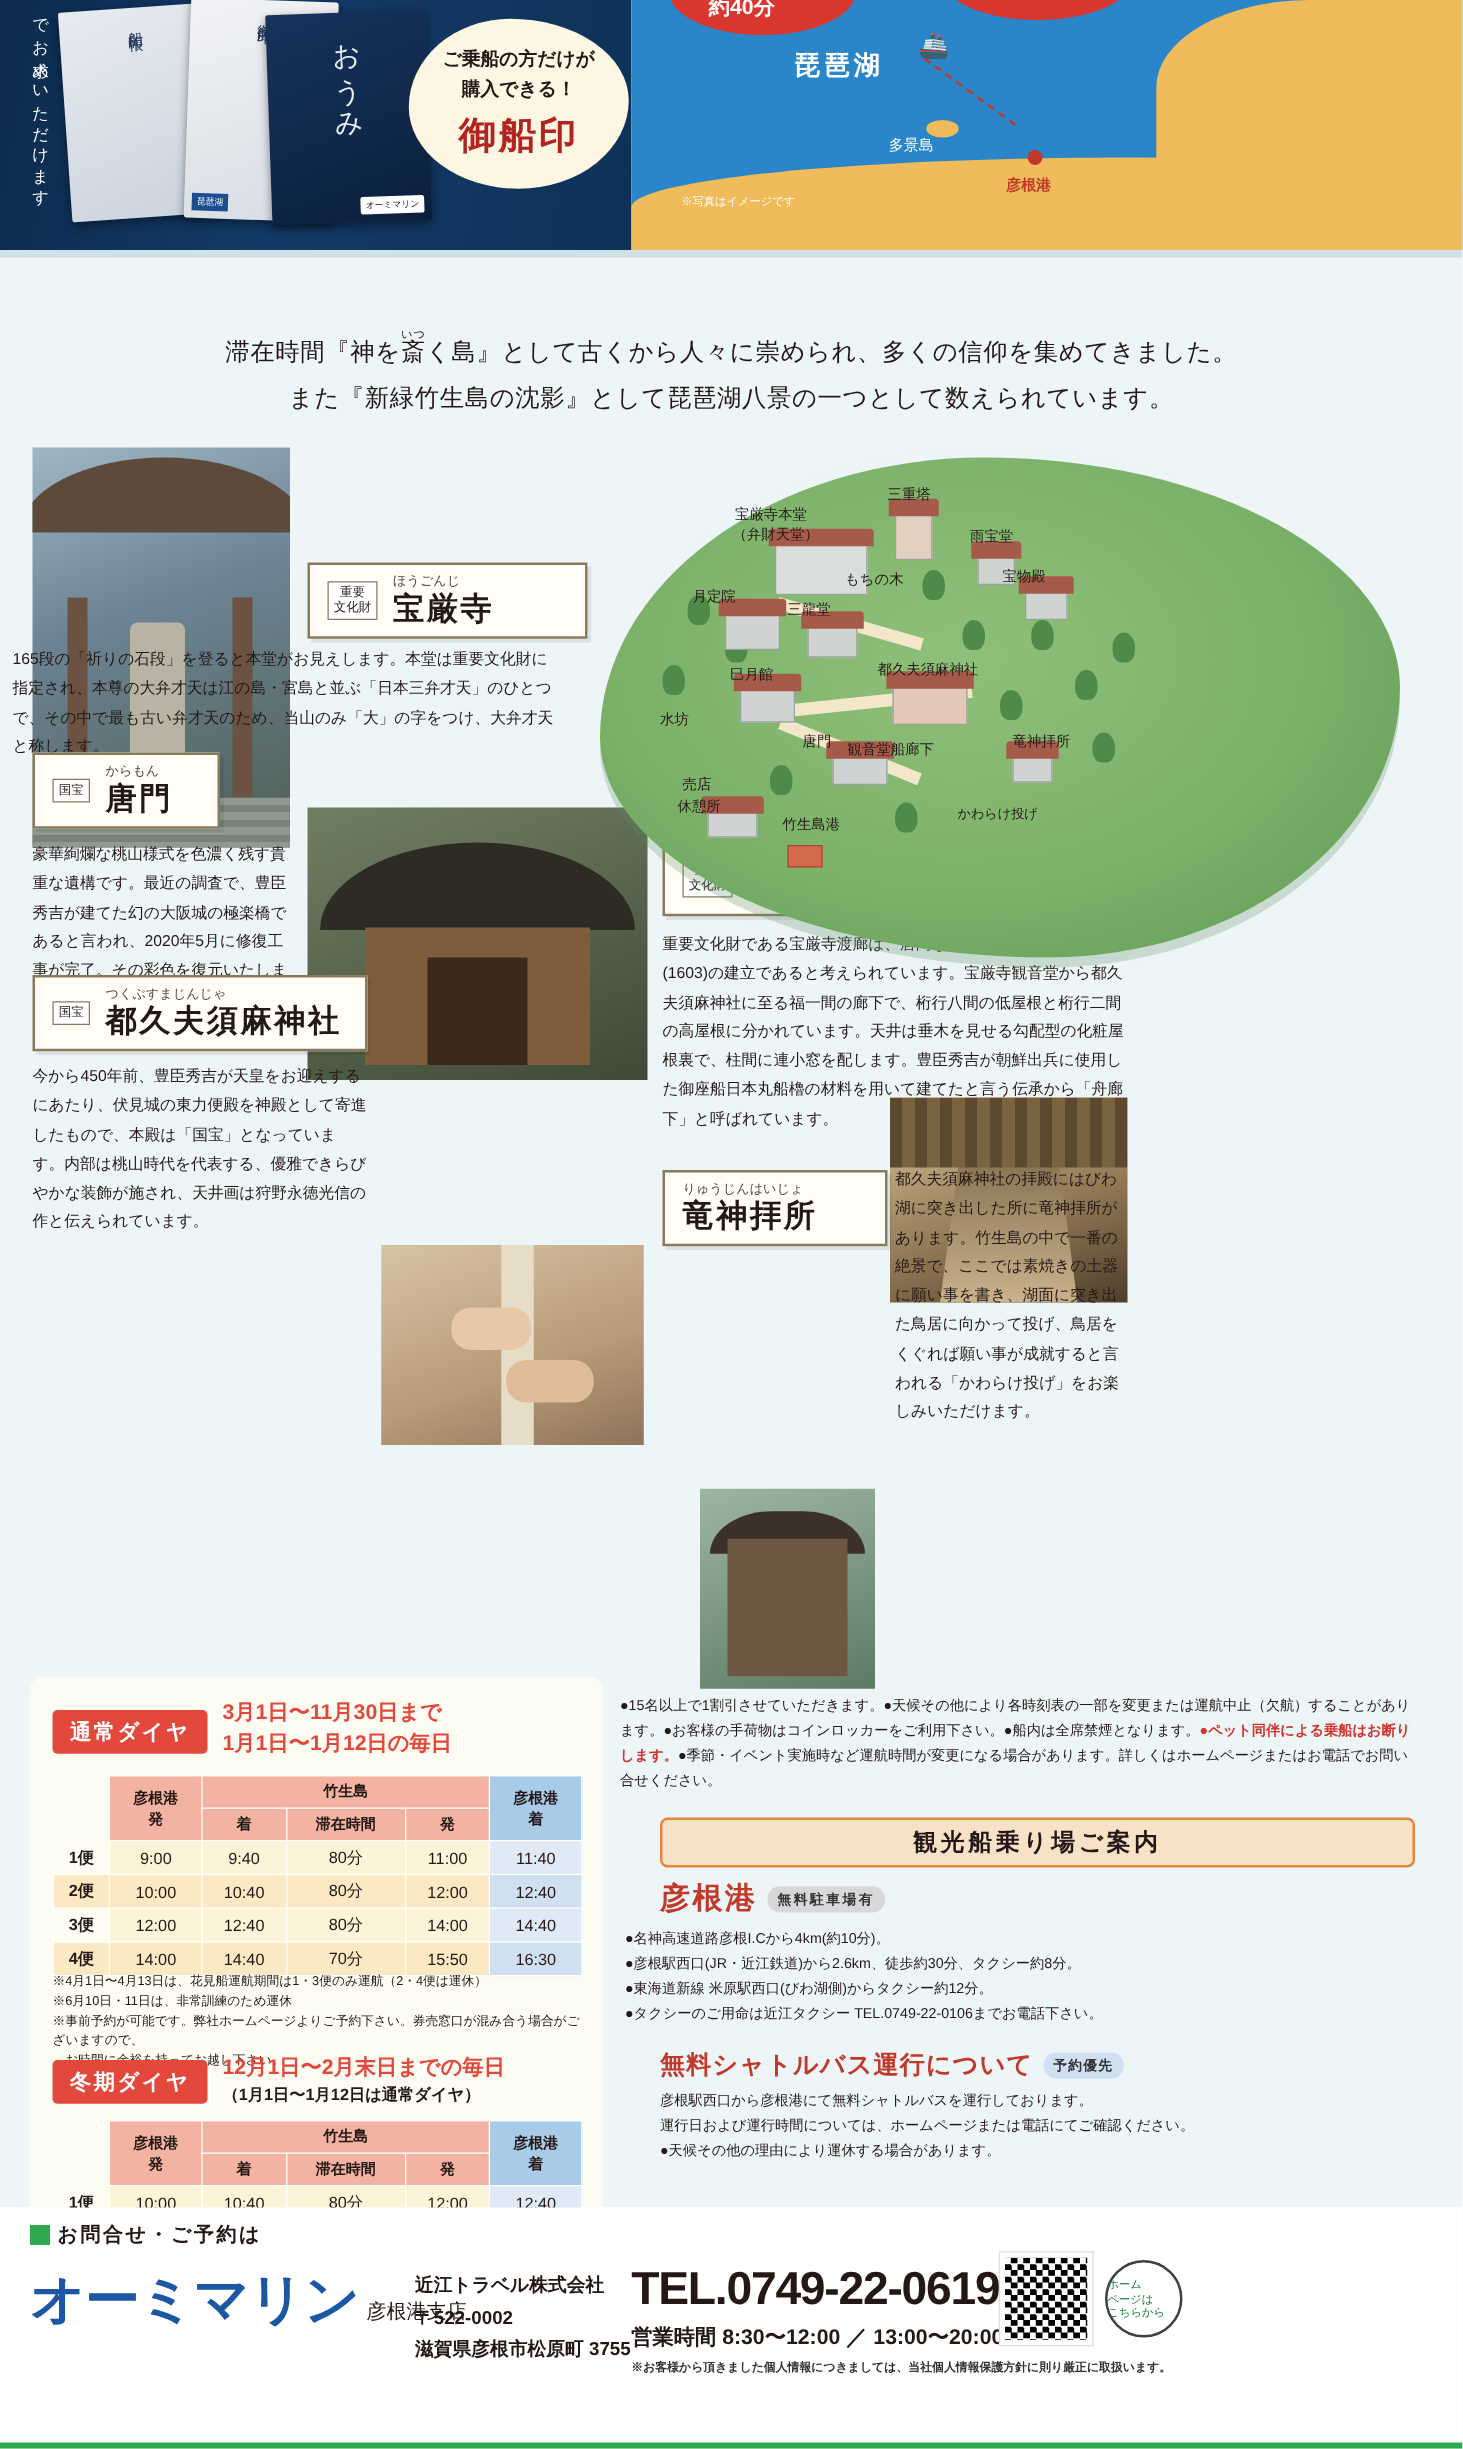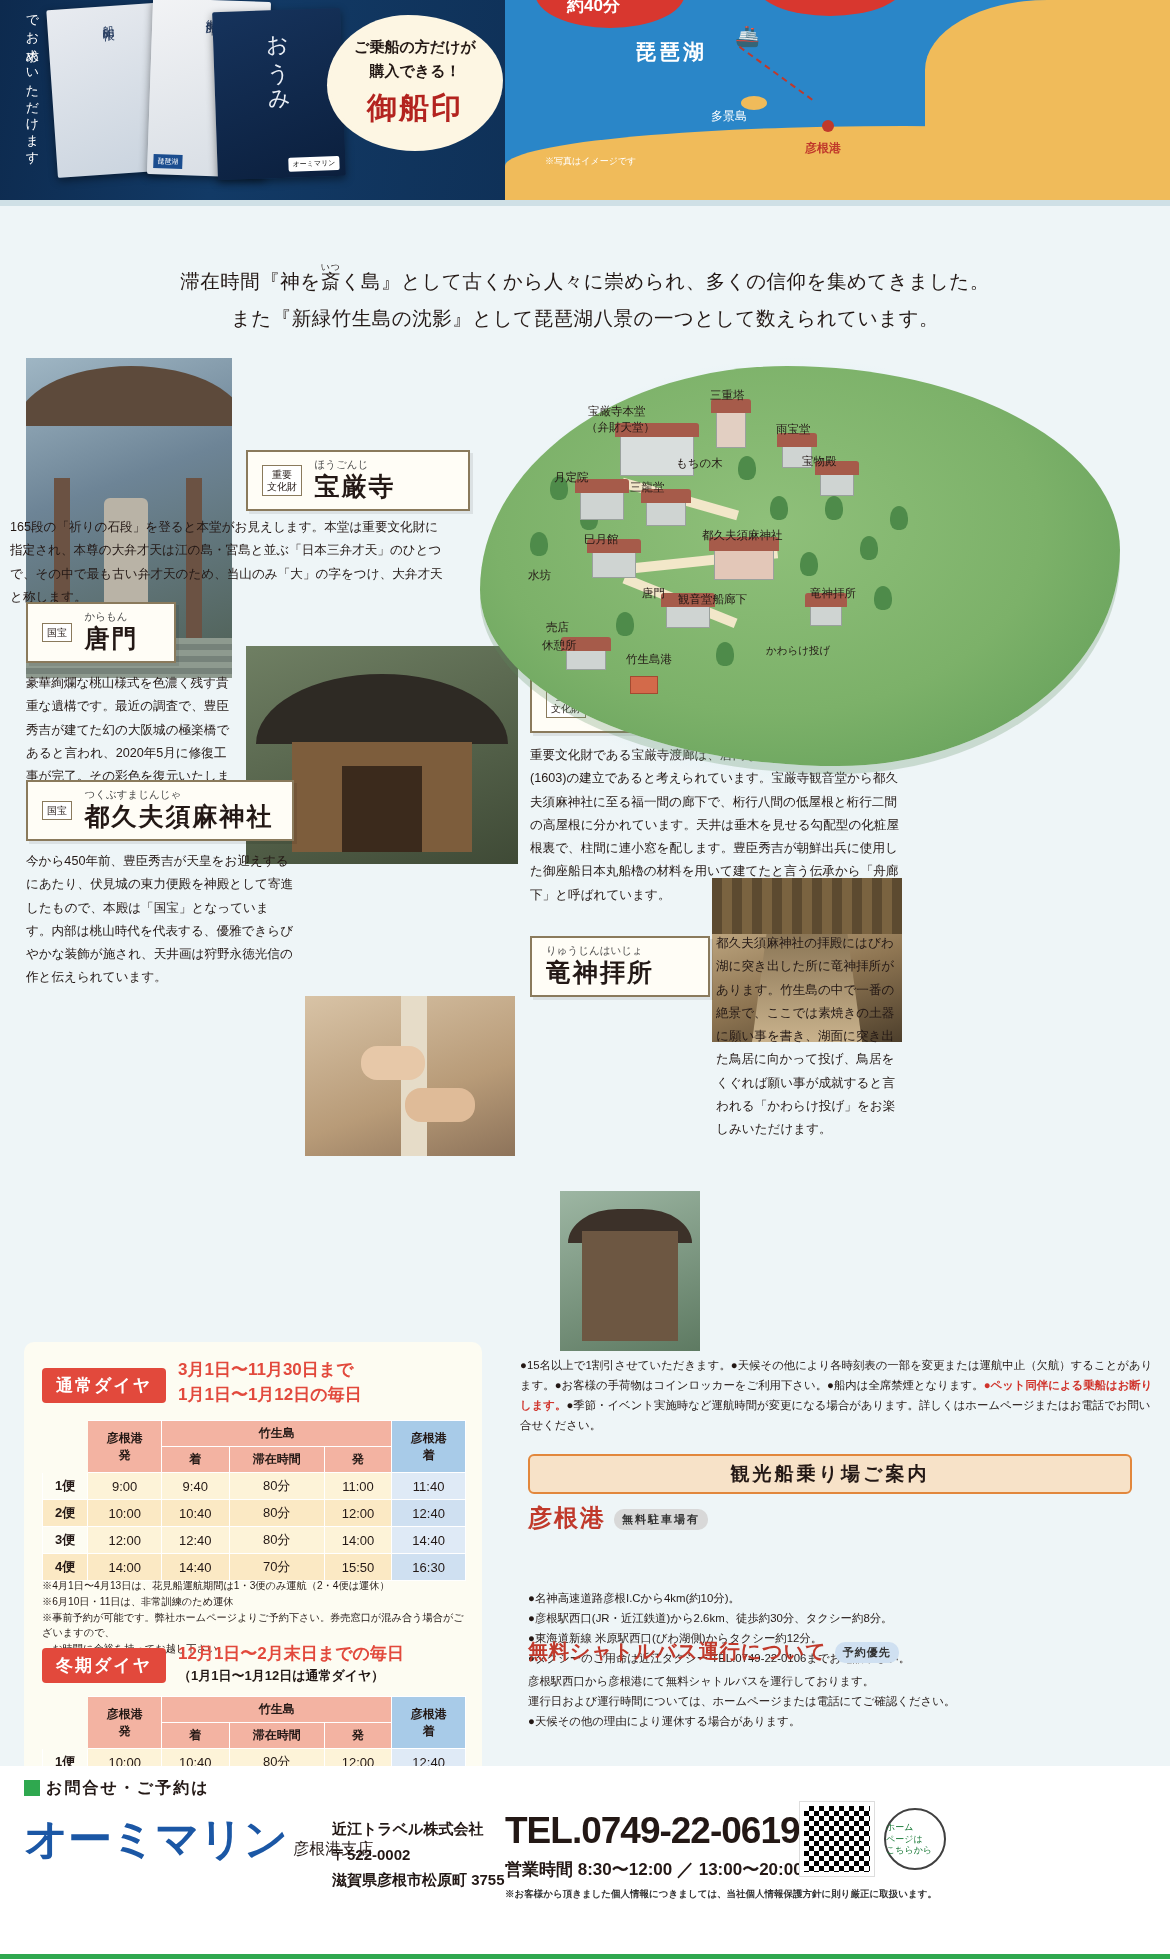--- a/index.html
+++ b/index.html
@@ -137,21 +137,21 @@
   table.tt tbody td.blue { background:#dfeaf6; }
   table.tt tbody tr:nth-child(even) td.blue { background:#cfe0f1; }
   .tt-note { position:absolute; font-size:10.2px; line-height:1.55; color:#231815; }
   .fare-row { position:absolute; left:24px; top:1705px; width:458px; }
   .fare-tag { display:inline-block; background:#e2493c; color:#fff; font-weight:bold; font-size:19px;
               padding:6px 12px; border-radius:4px; letter-spacing:3px; vertical-align:middle;}
   .fare-txt { display:inline-block; vertical-align:middle; margin-left:10px; font-size:14px; }
   .fare-num { font-size:27px; font-weight:bold; color:#c0392b; }
 
   
-  .notes { position:absolute; left:520px; top:1150px; width:636px; font-size:11.4px; line-height:1.75; }
+  .notes { position:absolute; left:496px; top:1150px; width:636px; font-size:11.4px; line-height:1.75; }
   .notes .red { color:#d0342c; font-weight:bold; }
   .section-bar { position:absolute; background:#f7e2c8; border:2px solid #e2873c; border-radius:6px;
                  text-align:center; font-size:19px; font-weight:bold; color:#231815; letter-spacing:3px; padding:5px 0; }
   .port-title { position:absolute; font-size:24px; font-weight:bold; color:#c0392b; letter-spacing:2px;text-align:center;}
   .pill { display:inline-block; background:#d8d8d8; color:#333; font-size:11px; padding:3px 8px; border-radius:10px;
           vertical-align:middle; margin-left:8px; }
   .pill.blue { background:#cfe0f1; }
   .shuttle-title { position:absolute; font-size:20px; font-weight:bold; color:#c0392b; letter-spacing:1px;}
 
   
@@ -524,21 +524,21 @@
 
   <div class="notes">
     <span>●15名以上で1割引させていただきます。</span><span>●天候その他により各時刻表の一部を変更または運航中止（欠航）することがあります。</span><span>●お客様の手荷物はコインロッカーをご利用下さい。</span><span>●船内は全席禁煙となります。</span><span class="red">●ペット同伴による乗船はお断りします。</span><span>●季節・イベント実施時など運航時間が変更になる場合があります。詳しくはホームページまたはお電話でお問い合せください。</span>
   </div>
 
   <div class="section-bar" style="left:528px; top:1248px; width:604px;">観光船乗り場ご案内</div>
 
   <div class="port-title" style="left:528px; top:1296px;">
     <span>彦根港</span><span class="pill">無料駐車場有</span>
   </div>
-  <div class="notes" style="top:1336px; left:528px; width:604px;margin-top:47px;">
+  <div class="notes" style="top:1336px; left:500px; width:604px;">
     <div>●名神高速道路彦根I.Cから4km(約10分)。</div>
     <div>●彦根駅西口(JR・近江鉄道)から2.6km、徒歩約30分、タクシー約8分。</div>
     <div>●東海道新線 米原駅西口(びわ湖側)からタクシー約12分。</div>
     <div>●タクシーのご用命は近江タクシー TEL.0749-22-0106までお電話下さい。</div>
   </div>
 
   <div class="shuttle-title" style="left:528px; top:1432px;">
     <span>無料シャトルバス運行について</span><span class="pill blue">予約優先</span>
   </div>
   <div class="notes" style="top:1466px; left:528px; width:604px;">

